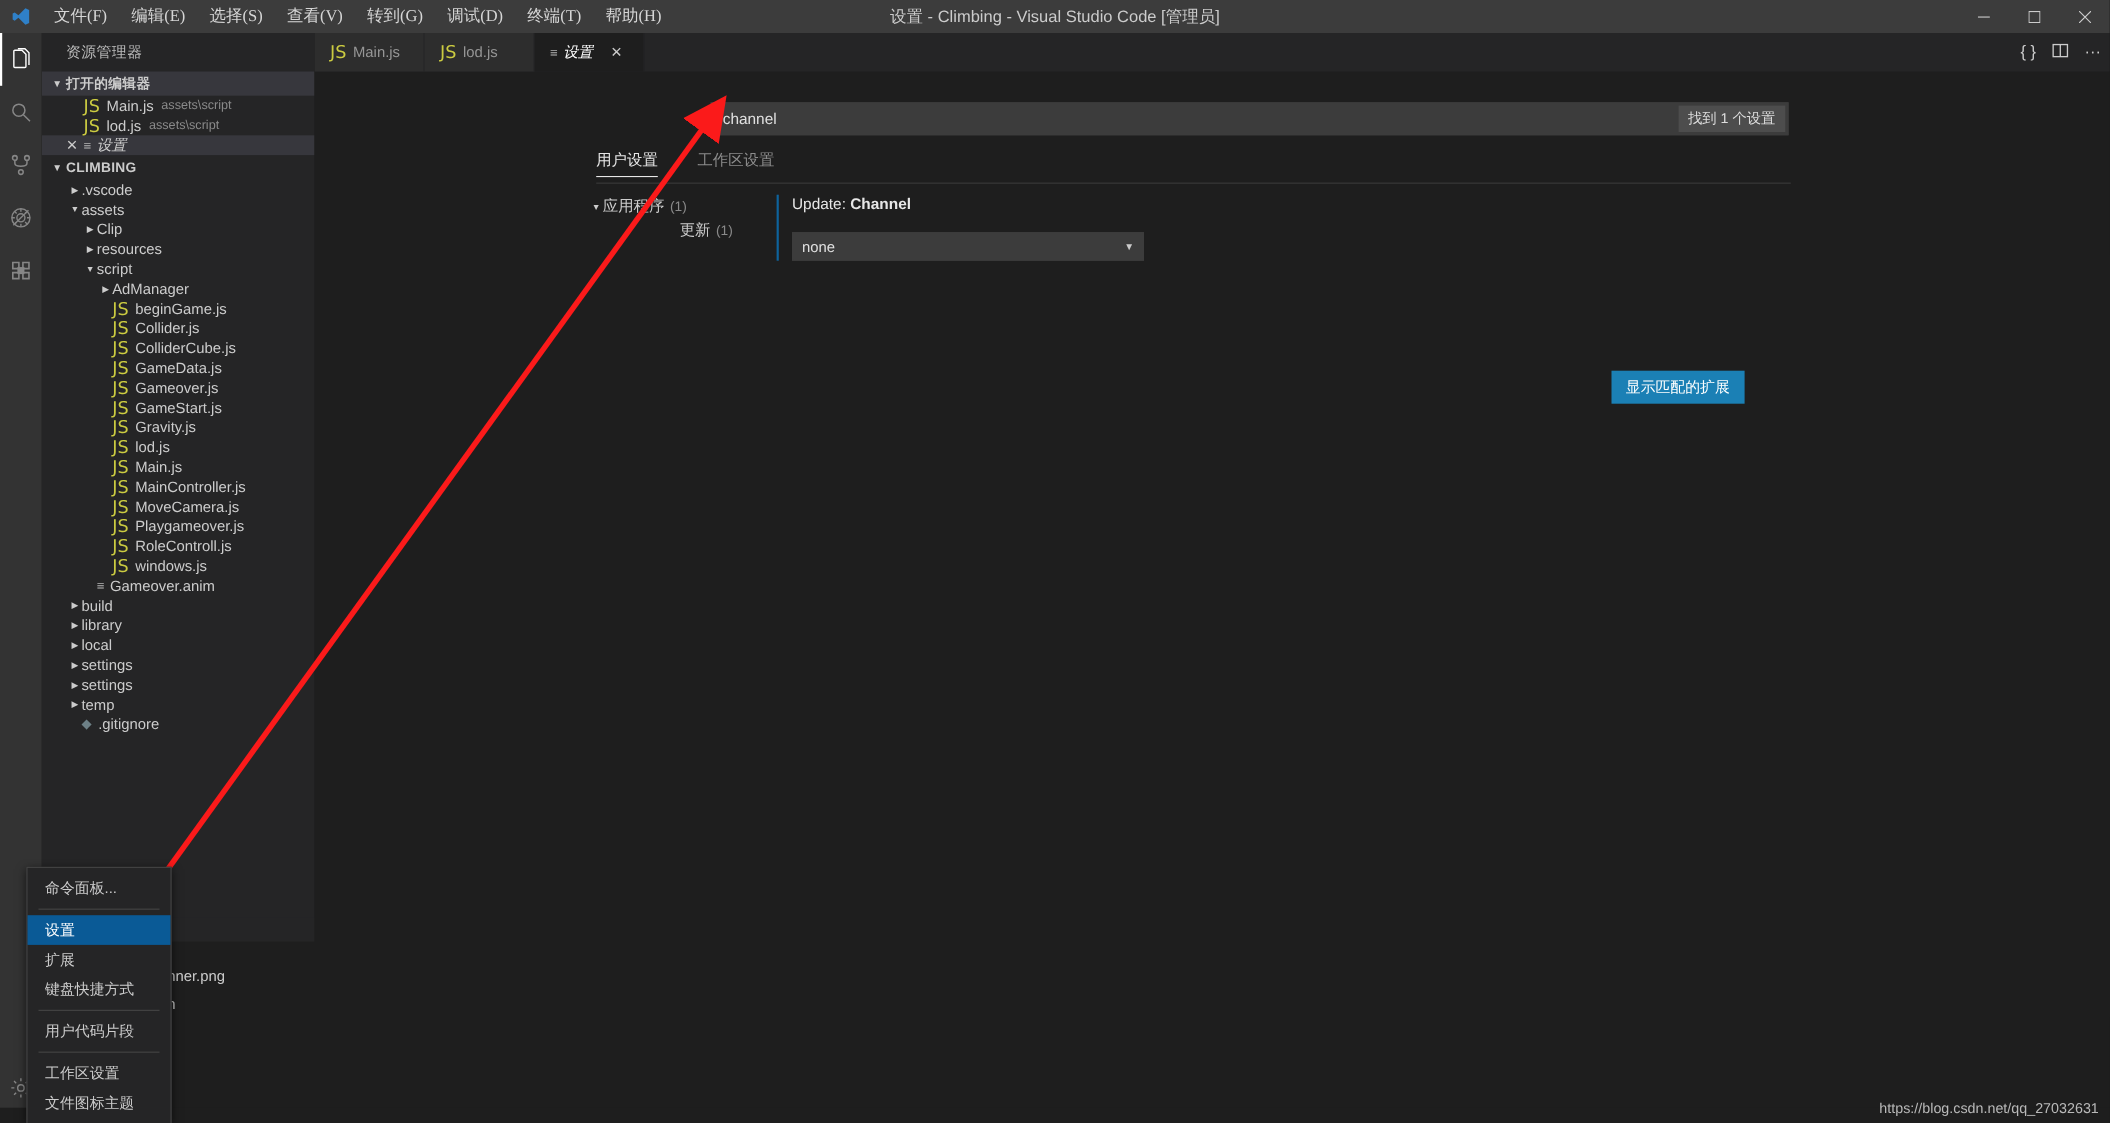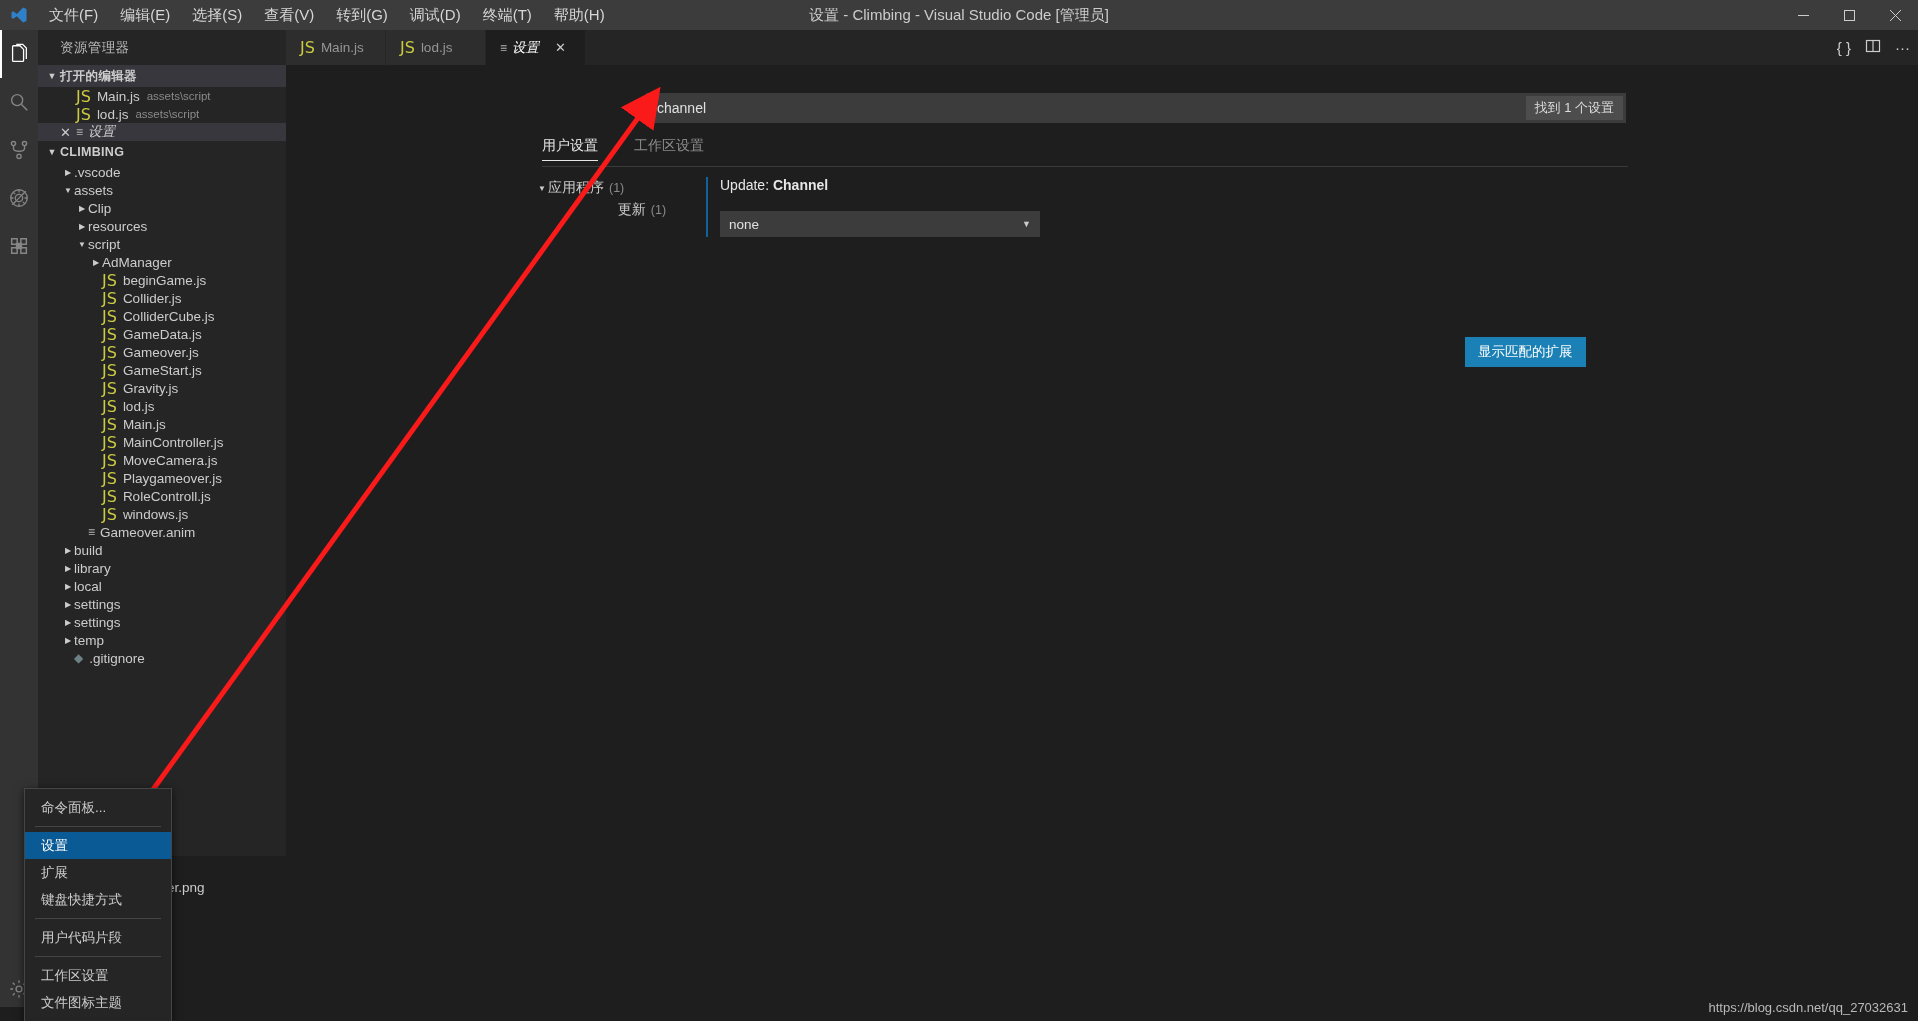--- a/index.html
+++ b/index.html
@@ -12,21 +12,21 @@
   }
   #app { position: relative; width: 1918px; height: 1021px; }
 
   
   .titlebar {
     position: absolute; top: 0; left: 0; width: 1918px; height: 30px;
     background: #3c3c3c; display: flex; align-items: center;
     font-size: 15px; color: #cccccc;
   }
   .vslogo { width: 38px; height: 30px; display: flex; align-items: center; justify-content: center; }
-  .menu-items { display: flex; align-items: center; gap: 0; }
+  .menu-items { display: flex; align-items: center; gap: 0; font-family: Liberation Serif, serif; }
   .menu-item {
     padding: 4px 11px; font-size: 15px; color: #d6d6d6; white-space: nowrap;
     line-height: 20px; cursor: default;
   }
   .title-center {
     position: absolute; left: 0; right: 0; text-align: center;
     font-size: 15px; color: #cccccc; pointer-events: none;
   }
   .win-controls { position: absolute; right: 0; top: 0; height: 30px; display: flex; }
   .win-btn { width: 46px; height: 30px; display: flex; align-items: center; justify-content: center; color: #cccccc; }
@@ -134,21 +134,21 @@
     padding: 0 8px; justify-content: space-between;
   }
   .setting-select .caret { font-size: 9px; color: #cccccc; }
   .ext-btn {
     position: absolute; left: 1179px; top: 272px; background: #1b80b5; color: #ffffff;
     font-size: 13.5px; padding: 6px 13px; border: 0;
   }
 
   
   .ctx-menu {
-    position: absolute; left: 24px; top: 788px; width: 148px;
+    position: absolute; left: 24px; top: 788px; width: 132px;
     background: #252526; border: 1px solid #454545;
     box-shadow: 0 2px 8px rgba(0,0,0,.6); padding: 5px 0; z-index: 40;
     font-size: 13.5px;
   }
   .ctx-item { height: 27px; display: flex; align-items: center; padding-left: 16px; color: #cccccc; }
   .ctx-item.highlight { background: #0a5a96; color: #ffffff; }
   .ctx-sep { height: 1px; background: #454545; margin: 5px 10px; }
 
   
   .arrow-svg { position: absolute; left: 0; top: 0; width: 1918px; height: 1021px; pointer-events: none; z-index: 30; }

